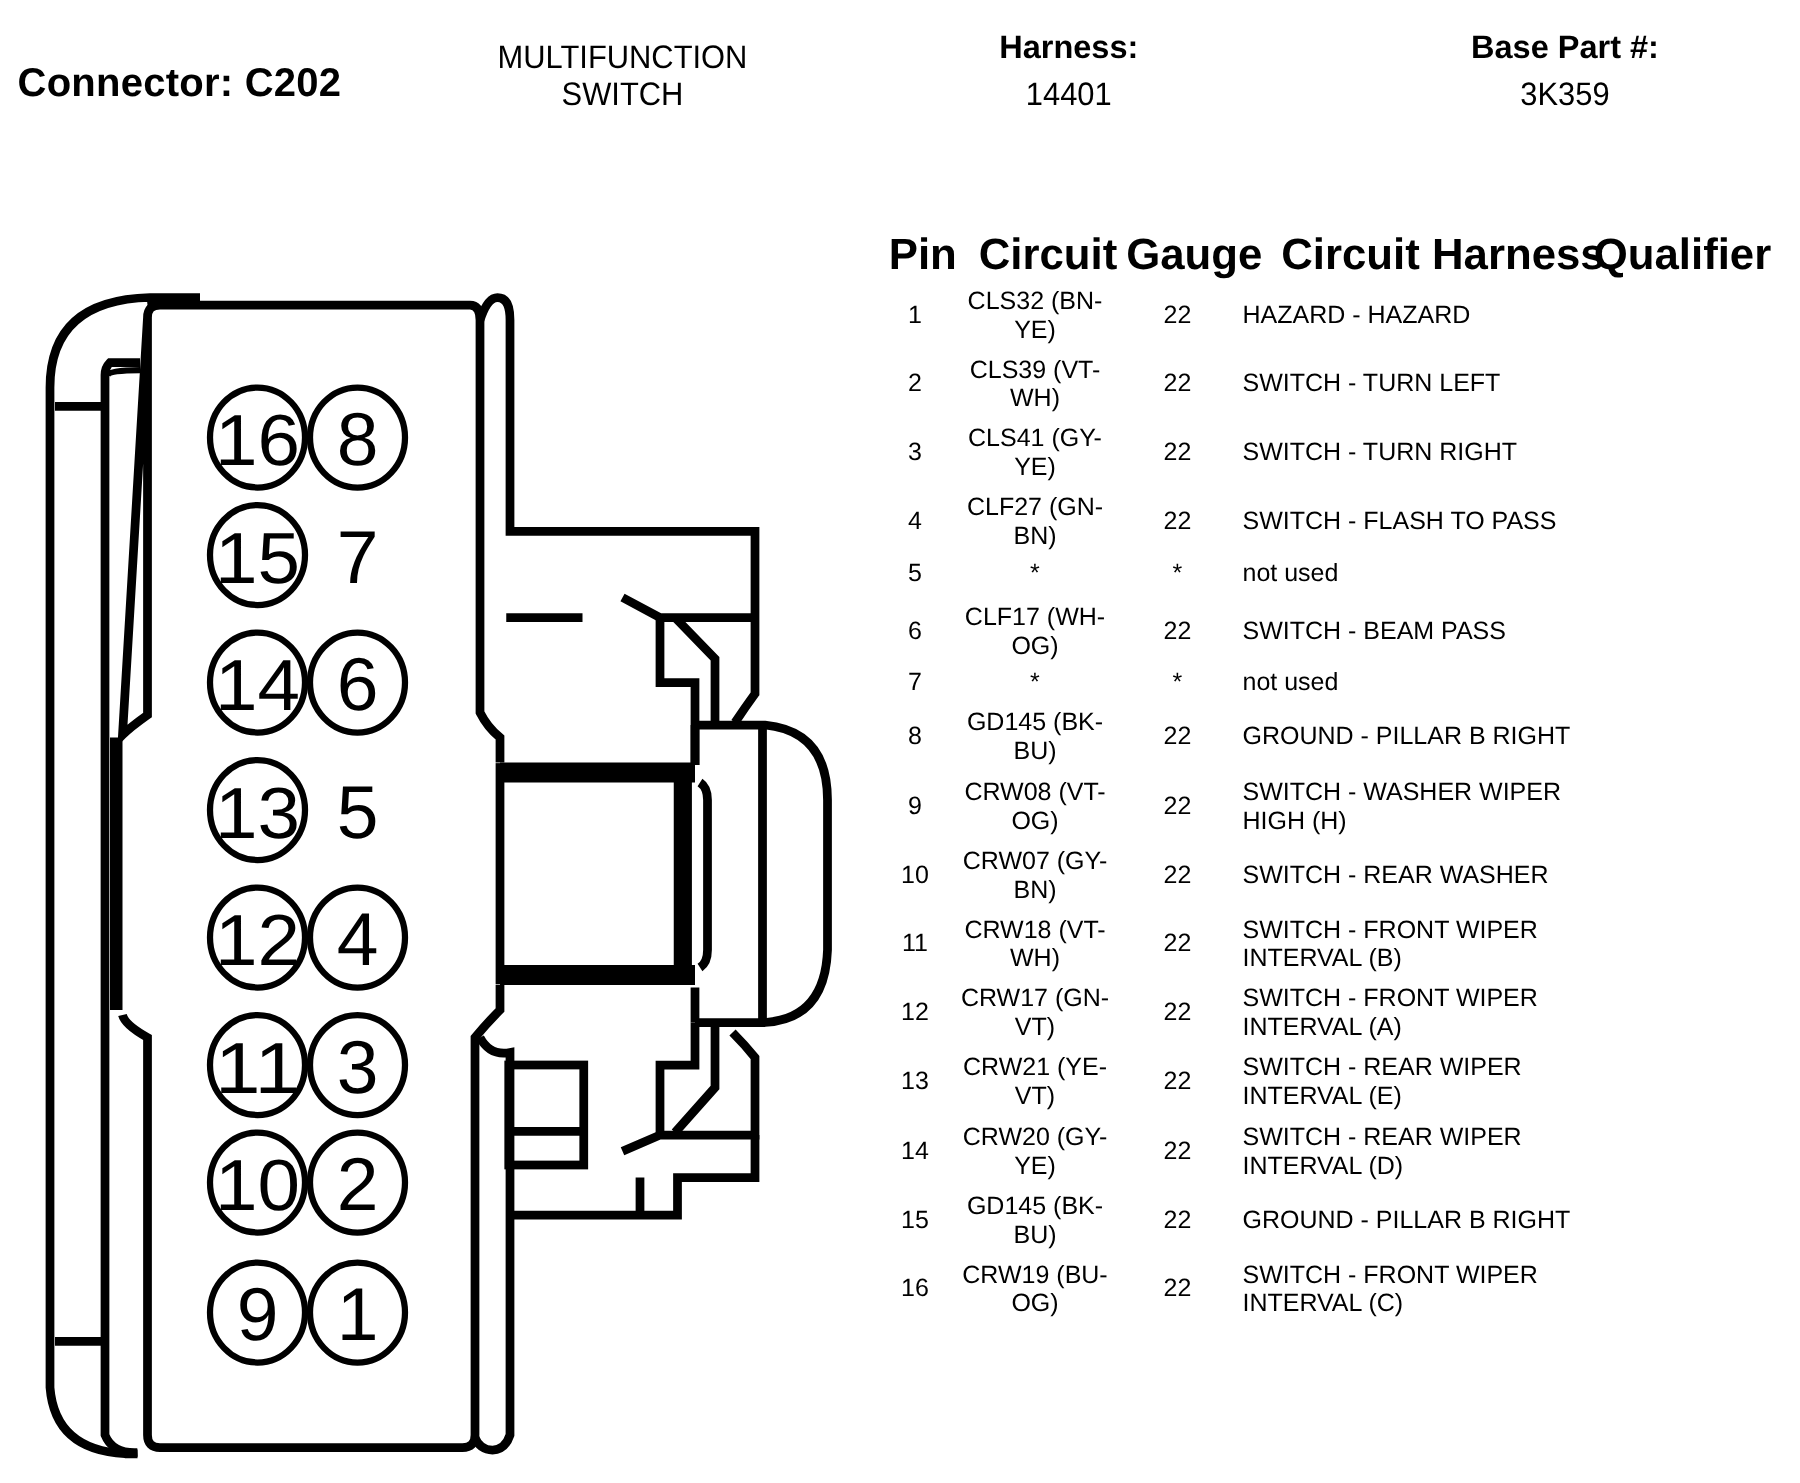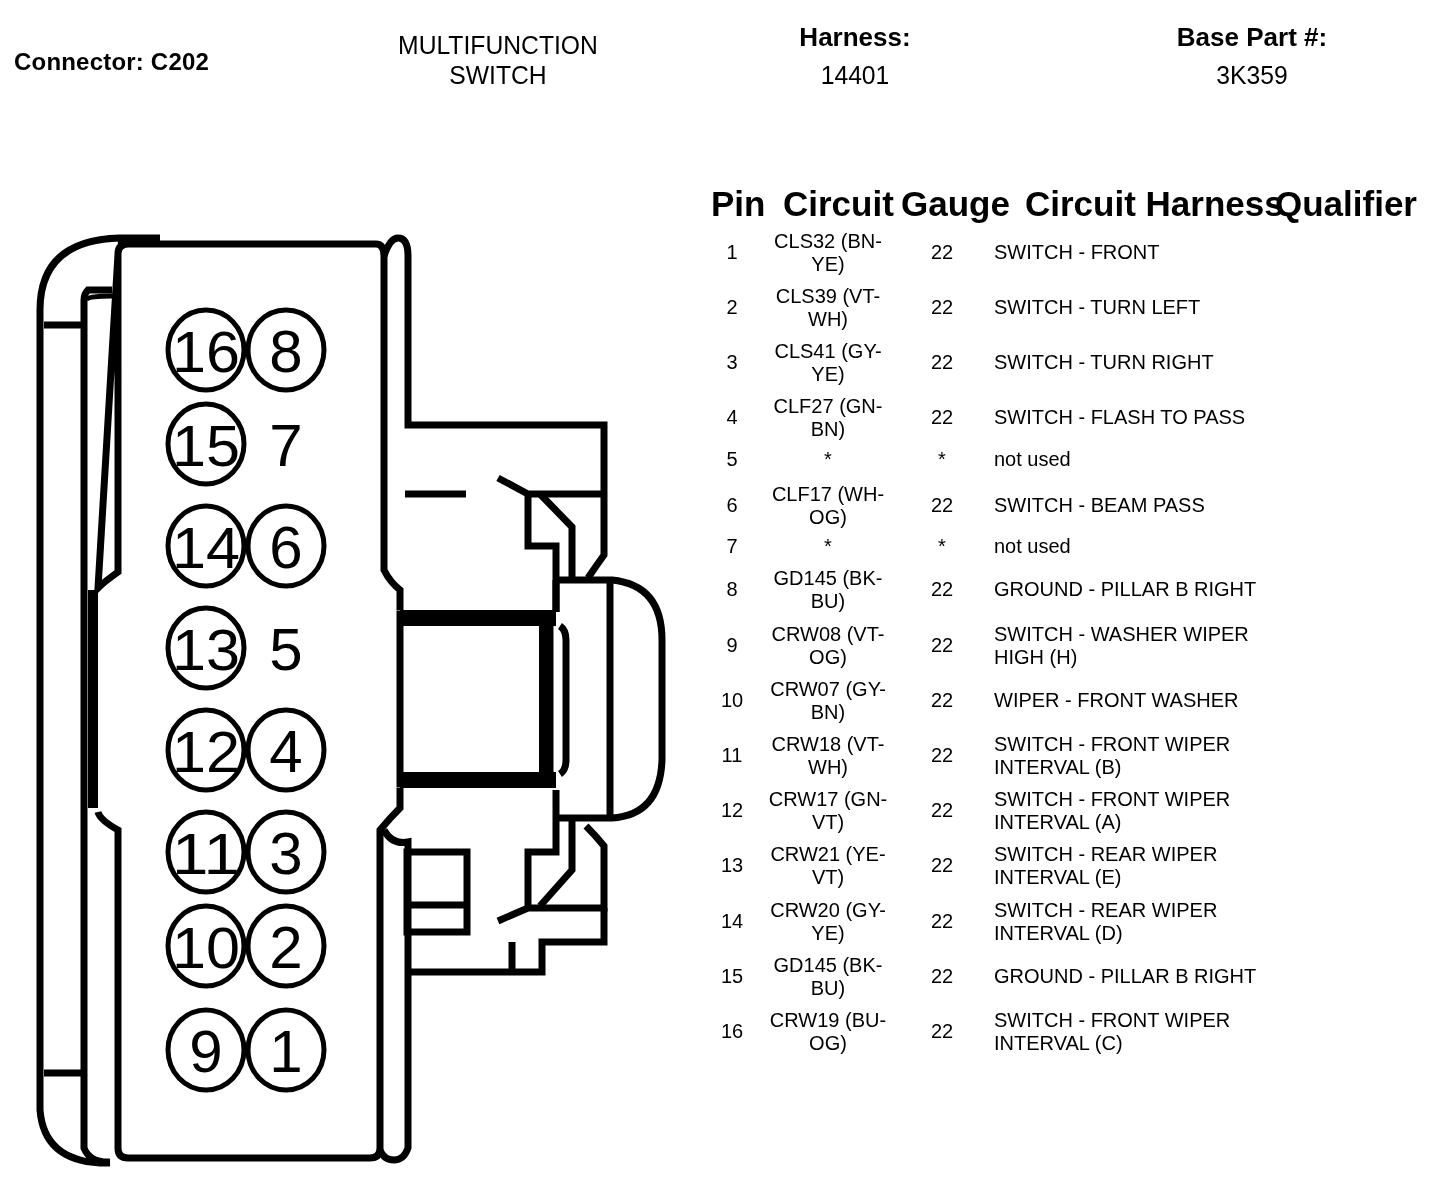--- a/index.html
+++ b/index.html
@@ -1,17 +1,17 @@
 <!DOCTYPE html>
 <html><head>
 <meta charset="utf-8">
 <style>
   html, body { margin: 0; padding: 0; background: #ffffff; }
   body { width: 1440px; height: 1186px; position: relative; overflow: hidden; color: #000; font-family: "Liberation Sans", sans-serif; }
-  .hdr-title { position: absolute; left: 14px; top: 48px; font-size: 24px; font-weight: bold; letter-spacing: 0.2px; }
+  .hdr-title { position: absolute; left: 14px; top: 48px; font-size: 32px; font-weight: bold; letter-spacing: 0.2px; }
   .hdr-col { position: absolute; top: 22px; text-align: center; }
   .hdr-col .lbl { font-size: 26px; font-weight: bold; line-height: 30px; }
   .hdr-col .val { font-size: 26px; line-height: 30px; margin-top: 8px; transform: scaleX(0.95); }
   #col-desc { left: 368px; width: 260px; }
   #col-harness { left: 755px; width: 200px; }
   #col-base { left: 1142px; width: 220px; }
 
   #connector-svg { position: absolute; left: 0; top: 0; }
 
   .pin-table { position: absolute; left: 700px; top: 186px; width: 740px; }
@@ -152,21 +152,21 @@
   <div class="th" style="left:11px">Pin</div>
   <div class="th" style="left:83px">Circuit</div>
   <div class="th" style="left:201px">Gauge</div>
   <div class="th" style="left:325px">Circuit Harness</div>
   <div class="th" style="left:575px">Qualifier</div>
   <div id="rows">
       <div class="row" style="top: 44px;">
         <div class="cell c-pin" style="top: 11px;">1</div>
         <div class="cell c-circ">CLS32 (BN-YE)</div>
         <div class="cell c-gauge" style="top: 11px;">22</div>
-        <div class="cell c-func" style="top: 11px;">SWITCH - FRONT</div>
+        <div class="cell c-func" style="top: 11px;">HAZARD - HAZARD</div>
         <div class="cell c-qual" style="top: 11px;"></div>
       </div>
       <div class="row" style="top: 99px;">
         <div class="cell c-pin" style="top: 11px;">2</div>
         <div class="cell c-circ">CLS39 (VT-WH)</div>
         <div class="cell c-gauge" style="top: 11px;">22</div>
         <div class="cell c-func" style="top: 11px;">SWITCH - TURN LEFT</div>
         <div class="cell c-qual" style="top: 11px;"></div>
       </div>
       <div class="row" style="top: 154px;">
@@ -215,21 +215,21 @@
         <div class="cell c-pin" style="top: 11px;">9</div>
         <div class="cell c-circ">CRW08 (VT-OG)</div>
         <div class="cell c-gauge" style="top: 11px;">22</div>
         <div class="cell c-func">SWITCH - WASHER WIPER HIGH (H)</div>
         <div class="cell c-qual" style="top: 11px;"></div>
       </div>
       <div class="row" style="top: 492px;">
         <div class="cell c-pin" style="top: 11px;">10</div>
         <div class="cell c-circ">CRW07 (GY-BN)</div>
         <div class="cell c-gauge" style="top: 11px;">22</div>
-        <div class="cell c-func" style="top: 11px;">WIPER - FRONT WASHER</div>
+        <div class="cell c-func" style="top: 11px;">SWITCH - REAR WASHER</div>
         <div class="cell c-qual" style="top: 11px;"></div>
       </div>
       <div class="row" style="top: 547px;">
         <div class="cell c-pin" style="top: 11px;">11</div>
         <div class="cell c-circ">CRW18 (VT-WH)</div>
         <div class="cell c-gauge" style="top: 11px;">22</div>
         <div class="cell c-func">SWITCH - FRONT WIPER INTERVAL (B)</div>
         <div class="cell c-qual" style="top: 11px;"></div>
       </div>
       <div class="row" style="top: 602px;">

